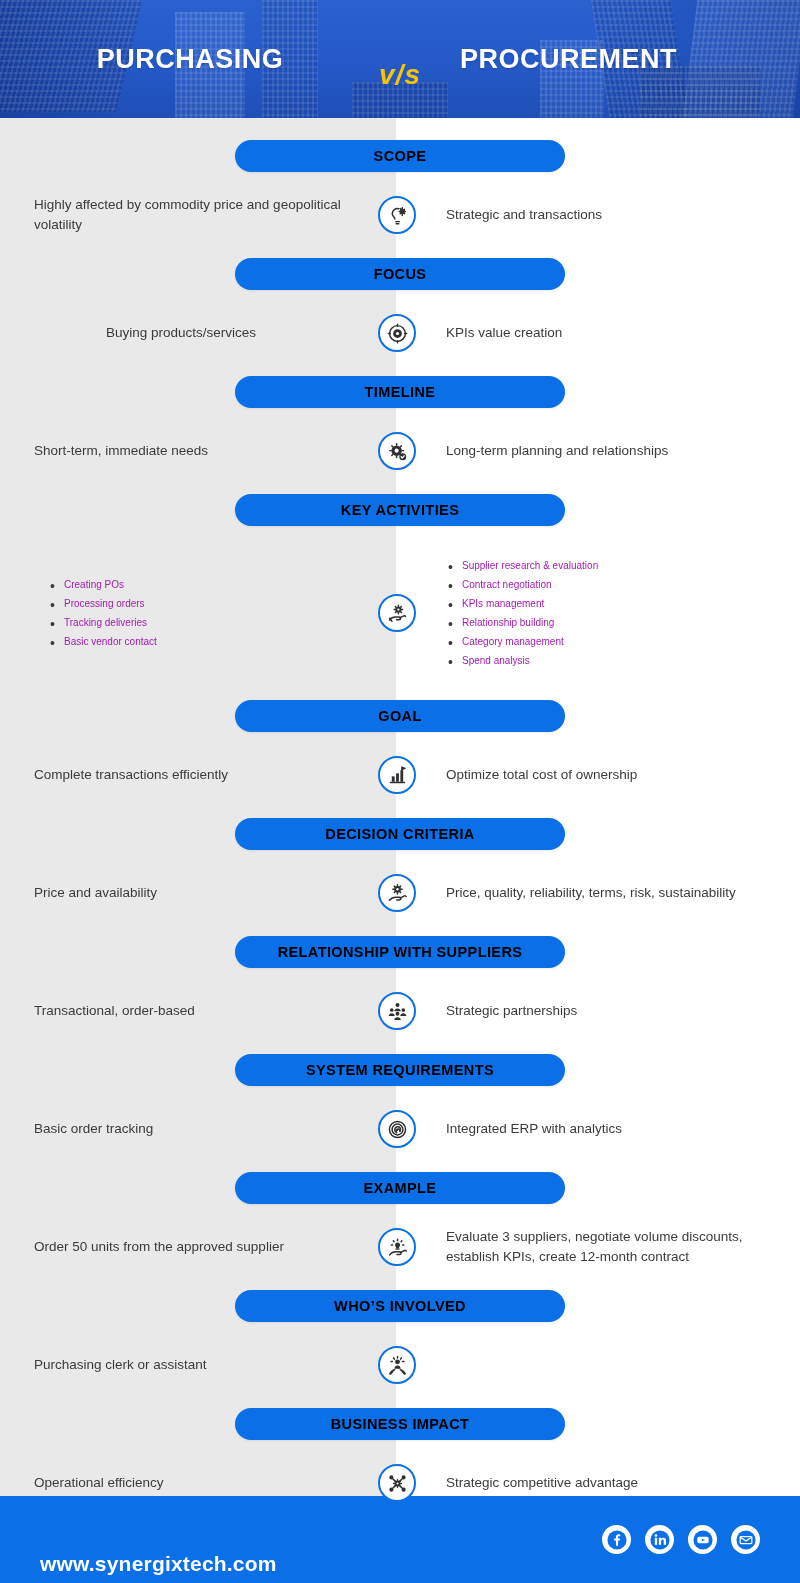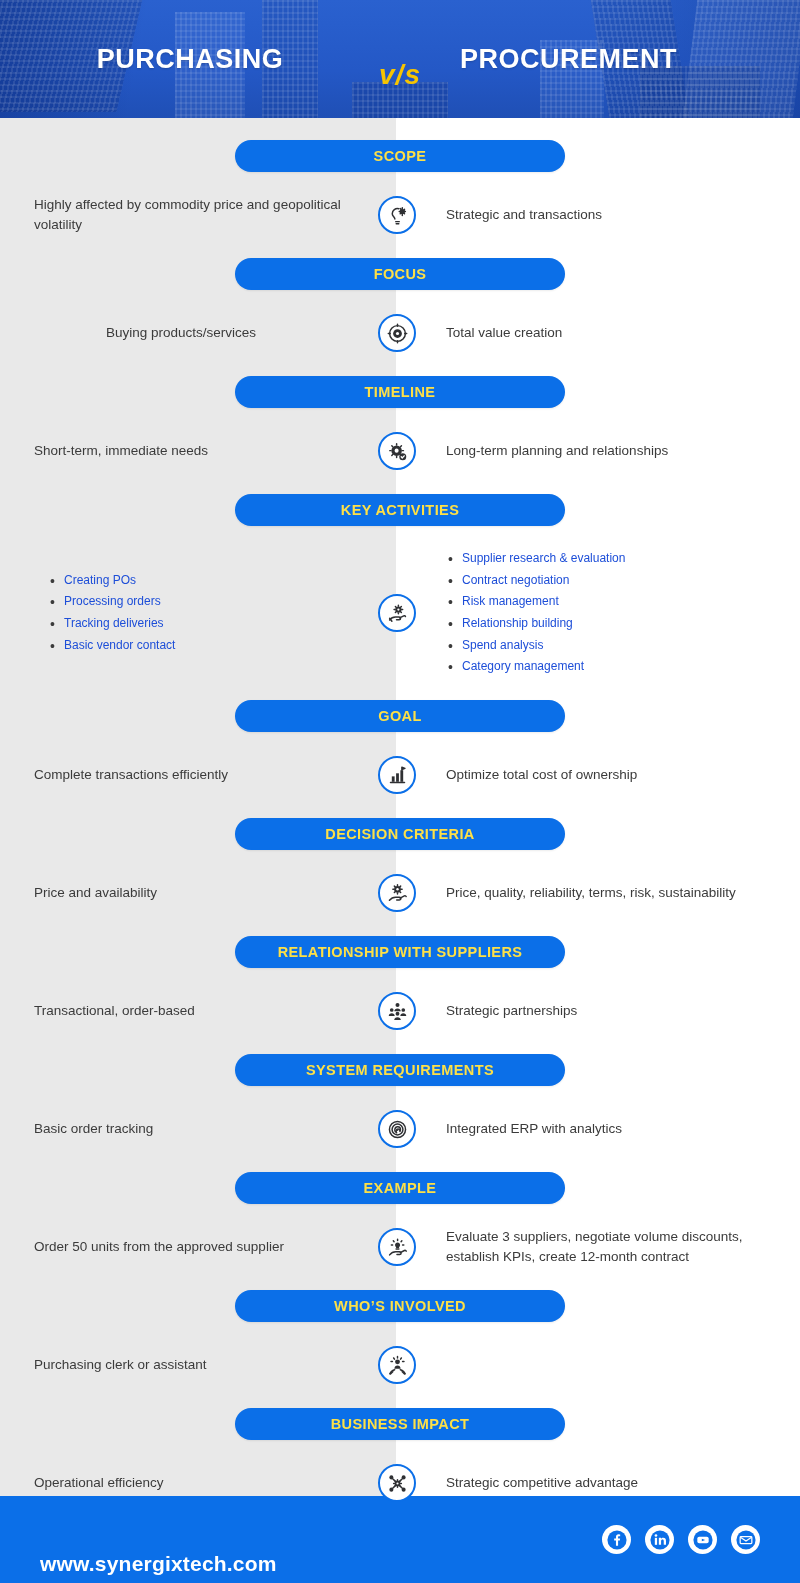--- a/index.html
+++ b/index.html
@@ -111,21 +111,21 @@
   
   .pill-wrap {
     display: flex;
     justify-content: center;
   }
   .pill {
     width: 330px;
     height: 32px;
     background: #0b6fe8;
     border-radius: 16px;
-    color: #fde047;
+    color: #000000;
     font-size: 14.5px;
     font-weight: bold;
     letter-spacing: 0.4px;
     display: flex;
     align-items: center;
     justify-content: center;
     box-shadow: 0 1px 2px rgba(0,0,0,0.08);
   }
 
   
@@ -170,22 +170,22 @@
     align-items: center;
     justify-content: center;
   }
   .icon-circle svg { display: block; }
 
   ul.bullets { list-style: none; }
   ul.bullets li {
     position: relative;
     padding-left: 16px;
     margin-bottom: 6px;
-    font-size: 12px;
-    color: #1d4ed8;
+    font-size: 10px;
+    color: #a21caf;
     line-height: 1.3;
   }
   ul.bullets li:last-child { margin-bottom: 0; }
   ul.bullets li::before {
     content: "•";
     position: absolute;
     left: 2px;
     top: -1px;
     color: #3b3b3b;
     font-size: 14px;
@@ -271,21 +271,21 @@
           <div class="cell-icon">
             <div class="icon-circle">
               <svg width="21" height="21" viewBox="0 0 24 24" fill="none" stroke="#2f3033" stroke-width="1.7" stroke-linecap="round" stroke-linejoin="round">
                 <circle cx="12" cy="12" r="9"></circle>
                 <circle cx="12" cy="12" r="5" fill="#2f3033" stroke="none"></circle>
                 <circle cx="12" cy="12" r="1.8" fill="#fff" stroke="none"></circle>
                 <path d="M12 1.5v2.2M12 20.3v2.2M1.5 12h2.2M20.3 12h2.2"></path>
               </svg>
             </div>
           </div>
-          <div class="cell cell-right">Total value creation</div>
+          <div class="cell cell-right">KPIs value creation</div>
         </div>
         <div class="pill-wrap">
           <div class="pill">TIMELINE</div>
         </div>
         <div class="row">
           <div class="cell cell-left">Short-term, immediate needs</div>
           <div class="cell-icon">
             <div class="icon-circle">
               <svg width="21" height="21" viewBox="0 0 24 24" fill="none" stroke="#2f3033" stroke-width="1.7" stroke-linecap="round" stroke-linejoin="round">
                 <circle cx="11" cy="11" r="6" fill="#2f3033" stroke="none"></circle>
@@ -319,24 +319,24 @@
                 <path d="M3 19.5c2-2.6 4.2-3.4 6.6-3.4h4.3c.9 0 1.6.7 1.6 1.5s-.7 1.5-1.6 1.5h-3"></path>
                 <path d="M14.5 17l4.6-2.3c.8-.4 1.7-.1 2 .7"></path>
                 <path d="M3 17.4l2.6 3.4"></path>
               </svg>
             </div>
           </div>
           <div class="cell cell-right">
             <ul class="bullets">
               <li>Supplier research &amp; evaluation</li>
               <li>Contract negotiation</li>
-              <li>Risk management</li>
+              <li>KPIs management</li>
               <li>Relationship building</li>
+              <li>Category management</li>
               <li>Spend analysis</li>
-              <li>Category management</li>
             </ul>
           </div>
         </div>
         <div class="pill-wrap">
           <div class="pill">GOAL</div>
         </div>
         <div class="row">
           <div class="cell cell-left">Complete transactions efficiently</div>
           <div class="cell-icon">
             <div class="icon-circle">

